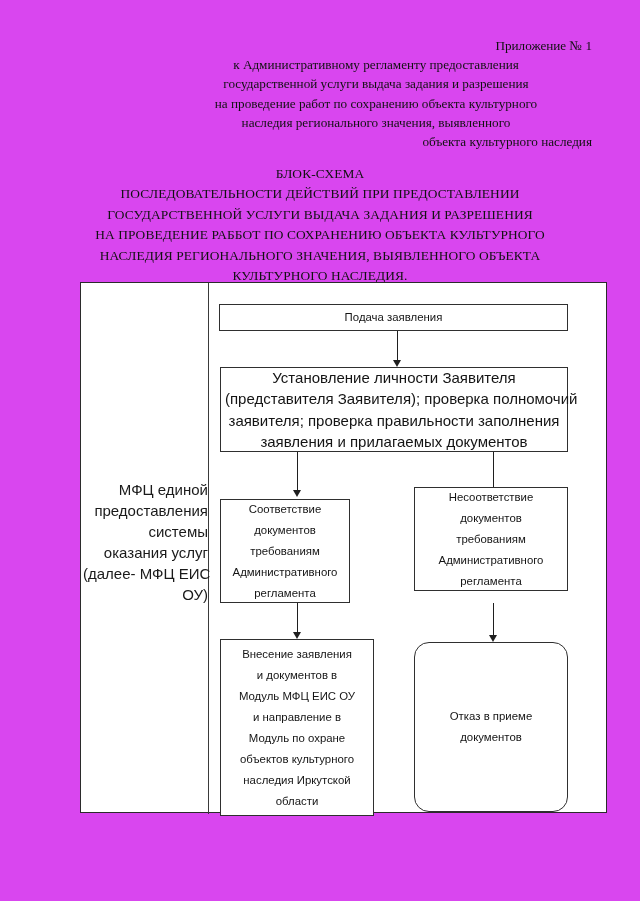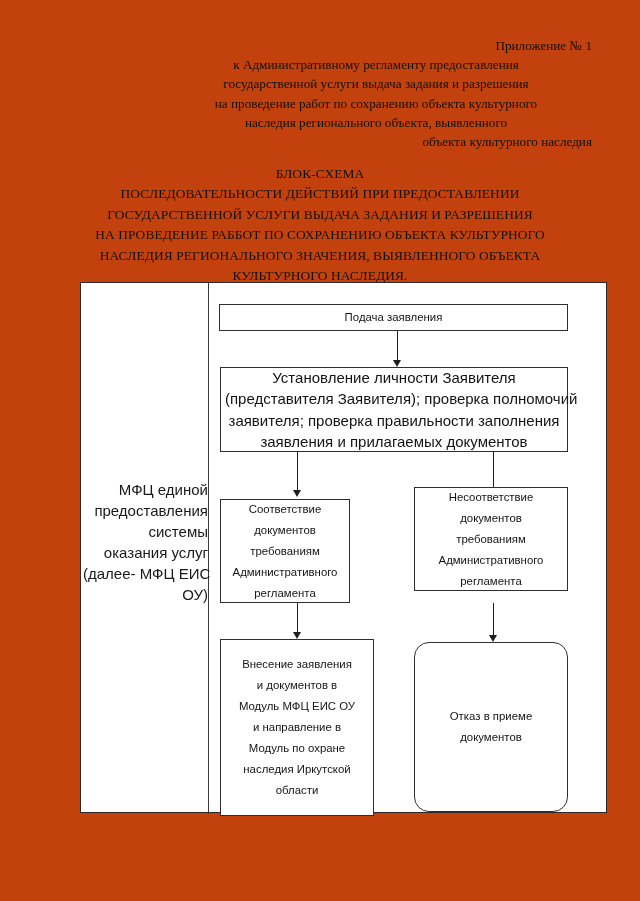--- a/index.html
+++ b/index.html
@@ -13,21 +13,21 @@
     height: 901px;
     position: relative;
     font-family: "Liberation Sans", sans-serif;
     color: #000000;
     overflow: hidden;
   }
 
   .page {
     position: absolute;
     inset: 0;
-    background: #c2410c;
+    background: #d946ef;
   }
 
   
   .appendix-block {
     position: absolute;
     left: 160px;
     top: 36px;
     width: 432px;
     text-align: center;
     font-family: "Liberation Serif", serif;
@@ -145,21 +145,21 @@
 </head>
 <body>
 
 <div class="page">
 
   <div class="appendix-block">
     <span class="appendix-line first">Приложение № 1</span>
     <span class="appendix-line">к Административному регламенту предоставления</span>
     <span class="appendix-line">государственной услуги выдача задания и разрешения</span>
     <span class="appendix-line">на проведение работ по сохранению объекта культурного</span>
-    <span class="appendix-line">наследия регионального объекта, выявленного</span>
+    <span class="appendix-line">наследия регионального значения, выявленного</span>
     <span class="appendix-line last">объекта культурного наследия</span>
   </div>
 
   <div class="doc-title">
     <span class="tline">БЛОК-СХЕМА</span>
     <span class="tline">ПОСЛЕДОВАТЕЛЬНОСТИ ДЕЙСТВИЙ ПРИ ПРЕДОСТАВЛЕНИИ</span>
     <span class="tline">ГОСУДАРСТВЕННОЙ УСЛУГИ ВЫДАЧА ЗАДАНИЯ И РАЗРЕШЕНИЯ</span>
     <span class="tline">НА ПРОВЕДЕНИЕ РАББОТ ПО СОХРАНЕНИЮ ОБЪЕКТА КУЛЬТУРНОГО</span>
     <span class="tline">НАСЛЕДИЯ РЕГИОНАЛЬНОГО ЗНАЧЕНИЯ, ВЫЯВЛЕННОГО ОБЪЕКТА</span>
     <span class="tline">КУЛЬТУРНОГО НАСЛЕДИЯ.</span>
@@ -228,20 +228,21 @@
     <div class="conn-line" id="arrow5-line"></div>
     <div class="conn-head" id="arrow5-head"></div>
 
     <div class="node" id="node-submission">
       <div class="inner">
         <span>Внесение заявления</span>
         <span>и документов в</span>
         <span>Модуль МФЦ ЕИС ОУ</span>
         <span>и направление в</span>
         <span>Модуль по охране</span>
+        <span>объектов культурного</span>
         <span>наследия Иркутской</span>
         <span>области</span>
       </div>
     </div>
 
     <div class="node" id="node-refusal">
       <div class="inner">
         <span>Отказ в приеме</span>
         <span>документов</span>
       </div>

